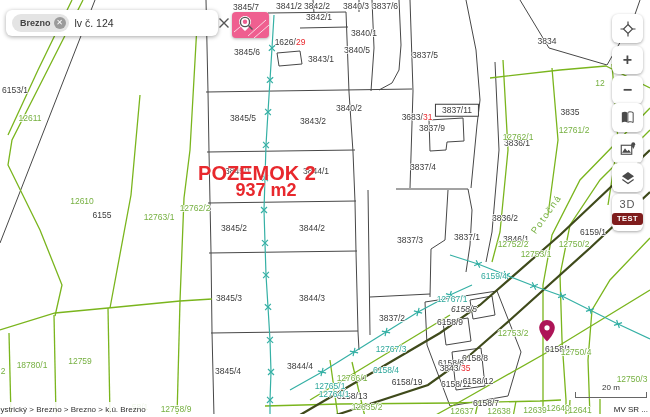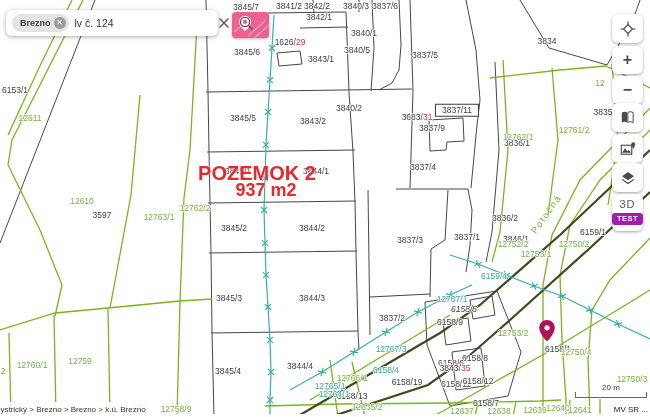--- a/index.html
+++ b/index.html
@@ -37,21 +37,21 @@
        display:flex;align-items:center;justify-content:center;color:#4a4a4a;cursor:pointer;box-sizing:border-box;}
   .ctl.txt{font-size:16px;font-weight:bold;}
   #btn-locate{top:14px;height:29px;}
   #btn-zoom-in{top:46px;height:28px;}
   #btn-zoom-out{top:76px;height:28px;}
   #btn-basemap{top:103px;height:29px;}
   #btn-gallery{top:134px;height:29px;}
   #btn-layers{top:163px;height:29px;}
   #btn-3d{top:194px;height:37px;flex-direction:column;justify-content:flex-start;padding-top:4px;}
   #btn-3d .lbl3d{font-size:11px;color:#555;letter-spacing:1px;}
-  #test-badge{margin-top:3px;background:#a21caf;color:#fff;font-size:7.5px;font-weight:bold;letter-spacing:.5px;
+  #test-badge{margin-top:3px;background:#7f1d1d;color:#fff;font-size:7.5px;font-weight:bold;letter-spacing:.5px;
               border-radius:3px;padding:2px 5px;line-height:1;}
   
   #breadcrumb{position:absolute;left:-10px;top:402px;height:14px;background:rgba(255,255,255,.88);border-radius:7px;
               display:flex;align-items:center;padding:0 8px 0 6px;font-size:8px;color:#333;white-space:nowrap;cursor:pointer;}
   #attribution{position:absolute;right:2px;top:405px;font-size:8px;color:#222;text-shadow:0 0 2px #fff;}
   #scalebar{position:absolute;left:575px;top:383px;width:72px;}
   #scalebar .scale-label{display:block;text-align:center;font-size:8px;color:#333;text-shadow:0 0 2px #fff;}
   #scalebar .scale-line{height:5px;border:1px solid #666;border-top:none;}
   #bottom-edge{position:absolute;left:0;bottom:0;width:650px;height:3px;background:#fff;}
   #marker-pin{position:absolute;left:537px;top:319px;width:20px;height:24px;cursor:pointer;}
@@ -150,29 +150,29 @@
       <span class="lbl black" style="left: 247px; top: 52px;">3845/6</span>
       <span class="lbl black" style="left: 321px; top: 59px;">3843/1</span>
       <span class="lbl black" style="left: 349px; top: 108px;">3840/2</span>
       <span class="lbl black" style="left: 243px; top: 118px;">3845/5</span>
       <span class="lbl black" style="left: 313px; top: 121px;">3843/2</span>
       <span class="lbl black" style="left: 425px; top: 55px;">3837/5</span>
       <span class="lbl black boxed" style="left: 457px; top: 110px;">3837/11</span>
       <span class="lbl black" style="left: 432px; top: 128px;">3837/9</span>
       <span class="lbl black" style="left: 423px; top: 167px;">3837/4</span>
       <span class="lbl black" style="left: 547px; top: 41px;">3834</span>
-      <span class="lbl black" style="left: 603px; top: 112px;">3835</span>
+      <span class="lbl black" style="left: 570px; top: 112px;">3835</span>
       <span class="lbl black" style="left: 517px; top: 143px;">3836/1</span>
       <span class="lbl black" style="left: 505px; top: 218px;">3836/2</span>
       <span class="lbl black" style="left: 410px; top: 240px;">3837/3</span>
       <span class="lbl black" style="left: 467px; top: 237px;">3837/1</span>
       <span class="lbl black" style="left: 516px; top: 239px;">3846/1</span>
       <span class="lbl black" style="left: 392px; top: 318px;">3837/2</span>
       <span class="lbl black" style="left: 15px; top: 90px;">6153/1</span>
-      <span class="lbl black" style="left: 102px; top: 215px;">3597</span>
+      <span class="lbl black" style="left: 102px; top: 215px;">6155</span>
       <span class="lbl black" style="left: 593px; top: 232px;">6159/1</span>
       <span class="lbl black" style="left: 238px; top: 171px;">3845/1</span>
       <span class="lbl black" style="left: 316px; top: 171px;">3844/1</span>
       <span class="lbl black" style="left: 234px; top: 228px;">3845/2</span>
       <span class="lbl black" style="left: 312px; top: 228px;">3844/2</span>
       <span class="lbl black" style="left: 229px; top: 298px;">3845/3</span>
       <span class="lbl black" style="left: 312px; top: 298px;">3844/3</span>
       <span class="lbl black" style="left: 228px; top: 371px;">3845/4</span>
       <span class="lbl black" style="left: 300px; top: 366px;">3844/4</span>
       <span class="lbl black" style="left: 558px; top: 349px;">6158/1</span>
@@ -190,21 +190,21 @@
       <span class="lbl green" style="left: 159px; top: 217px;">12763/1</span>
       <span class="lbl green" style="left: 195px; top: 208px;">12762/2</span>
       <span class="lbl green" style="left: 518px; top: 137px;">12762/1</span>
       <span class="lbl green" style="left: 574px; top: 130px;">12761/2</span>
       <span class="lbl green" style="left: 513px; top: 244px;">12752/2</span>
       <span class="lbl green" style="left: 536px; top: 254px;">12753/1</span>
       <span class="lbl green" style="left: 574px; top: 244px;">12750/2</span>
       <span class="lbl green" style="left: 513px; top: 333px;">12753/2</span>
       <span class="lbl green" style="left: 576px; top: 352px;">12750/4</span>
       <span class="lbl green" style="left: 632px; top: 379px;">12750/3</span>
-      <span class="lbl green" style="left: 32px; top: 365px;">12760/1</span>
+      <span class="lbl green" style="left: 32px; top: 365px;">18780/1</span>
       <span class="lbl green" style="left: 80px; top: 361px;">12759</span>
       <span class="lbl green" style="left: 352px; top: 378px;">12766/1</span>
       <span class="lbl green" style="left: 367px; top: 407px;">12635/2</span>
       <span class="lbl green" style="left: 462px; top: 411px;">12637</span>
       <span class="lbl green" style="left: 499px; top: 411px;">12638</span>
       <span class="lbl green" style="left: 535px; top: 410px;">12639</span>
       <span class="lbl green" style="left: 558px; top: 408px;">12640</span>
       <span class="lbl green" style="left: 580px; top: 410px;">12641</span>
       <span class="lbl green" style="left: 3px; top: 371px;">2</span>
       <span class="lbl green" style="left: 600px; top: 83px;">12</span>

